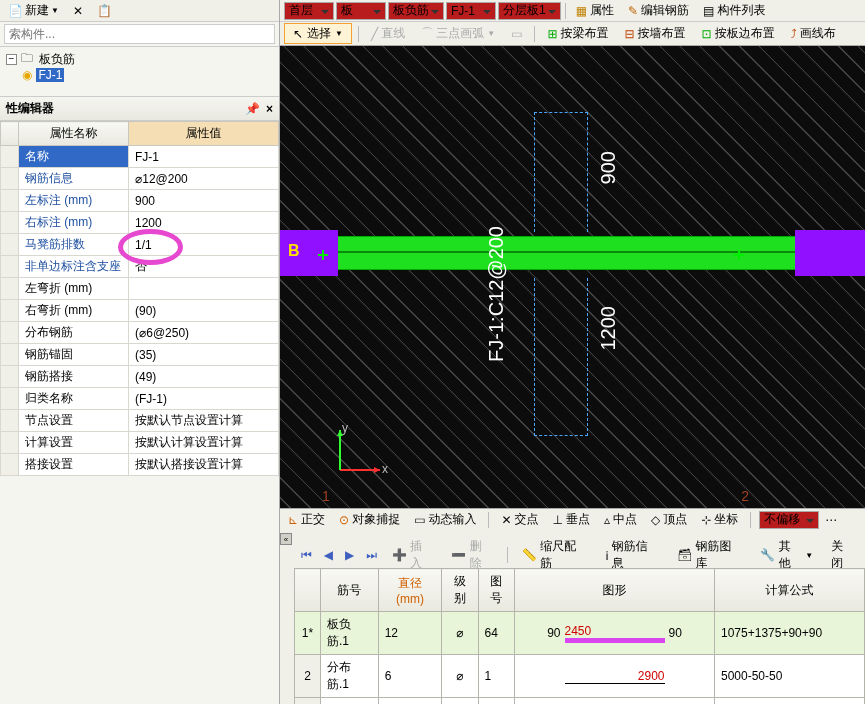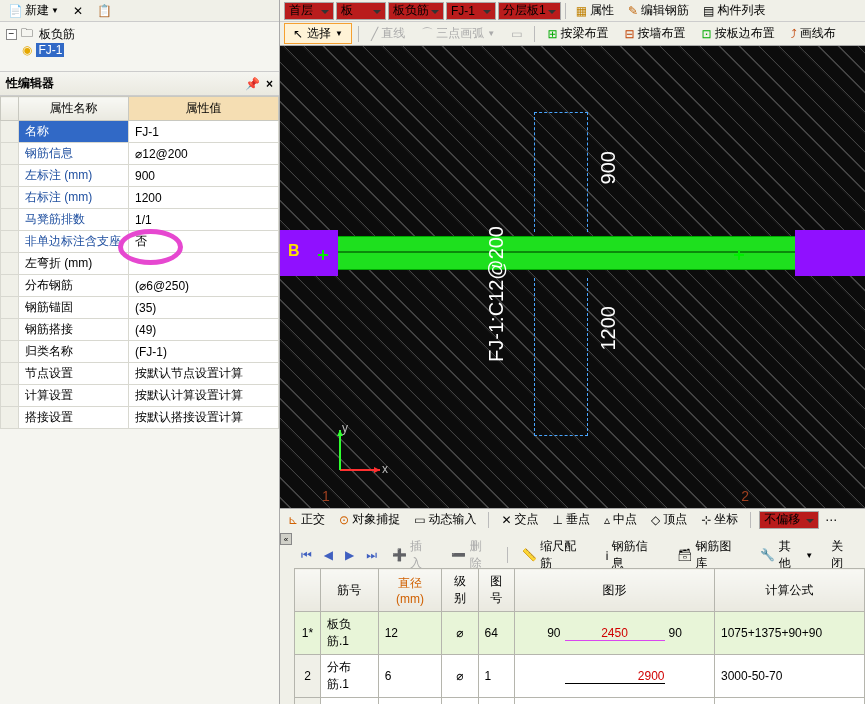--- a/index.html
+++ b/index.html
@@ -98,20 +98,23 @@
       <span>新建</span>
       <span class="arrow">▼</span>
     </span>
     <span class="tool-btn">
         <span>✕</span>
       </span>
     <span class="tool-btn">
         <span>📋</span>
       </span>
   </div>
+  <div class="search-row">
+    <input class="search-input" placeholder="索构件..." style="">
+  </div>
   <div class="tree">
     <div class="tree-row">
       <span class="tree-toggle">−</span>
       <span>🗀</span>
       <span class="tree-label">板负筋</span>
     </div>
     <div class="tree-row indent1">
       <span style="color:#e6a800">◉</span>
       <span class="tree-label selected">FJ-1</span>
     </div>
@@ -159,20 +162,25 @@
         </tr>
         <tr class="blue">
           <td class="rownum"></td>
           <td class="name">非单边标注含支座</td>
           <td>否</td>
         </tr>
         <tr>
           <td class="rownum"></td>
           <td class="name">左弯折 (mm)</td>
           <td></td>
+        </tr>
+        <tr>
+          <td class="rownum"></td>
+          <td class="name">右弯折 (mm)</td>
+          <td>(90)</td>
         </tr>
         <tr>
           <td class="rownum"></td>
           <td class="name">分布钢筋</td>
           <td>(⌀6@250)</td>
         </tr>
         <tr>
           <td class="rownum"></td>
           <td class="name">钢筋锚固</td>
           <td>(35)</td>
@@ -402,38 +410,38 @@
       <tbody id="bot-body">
           <tr class="hl">
             <td class="rh">1*</td>
             <td class="left">板负筋.1</td>
             <td class="left">12</td>
             <td>⌀</td>
             <td class="left">64</td>
             <td>
               <div class="shape-cell">
                 <span>90</span>
-                <span style="border-bottom:1px solid #d946ef;width:100px;display:inline-block;text-align:center"><span class="red-num">2450</span></span>
+                <span style="border-bottom:5px solid #d946ef;width:100px;display:inline-block;text-align:left"><span class="red-num">2450</span></span>
                 <span>90</span>
               </div>
             </td>
             <td class="left">1075+1375+90+90</td>
           </tr>
           <tr>
             <td class="rh">2</td>
             <td class="left">分布筋.1</td>
             <td class="left">6</td>
             <td>⌀</td>
             <td class="left">1</td>
             <td>
               <div class="shape-cell">
                 <span style="border-bottom:1px solid #000;width:100px;display:inline-block;text-align:right"><span class="red-num">2900</span></span>
               </div>
             </td>
-            <td class="left">3000-50-70</td>
+            <td class="left">5000-50-50</td>
           </tr>
           <tr>
             <td class="rh">3</td>
             <td class="left"></td>
             <td class="left"></td>
             <td></td>
             <td class="left"></td>
             <td></td>
             <td class="left"></td>
           </tr>

